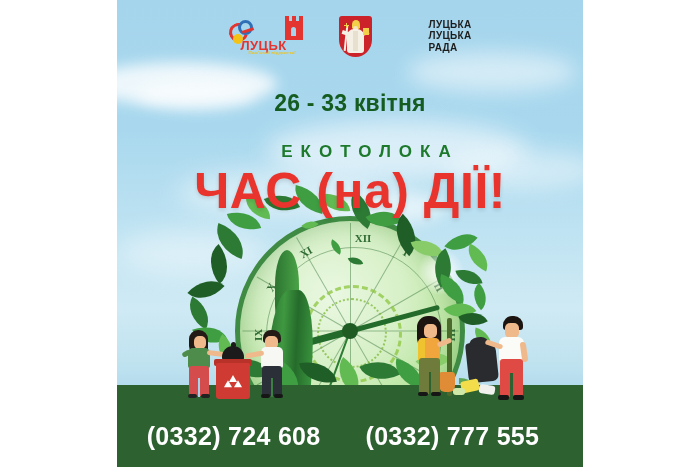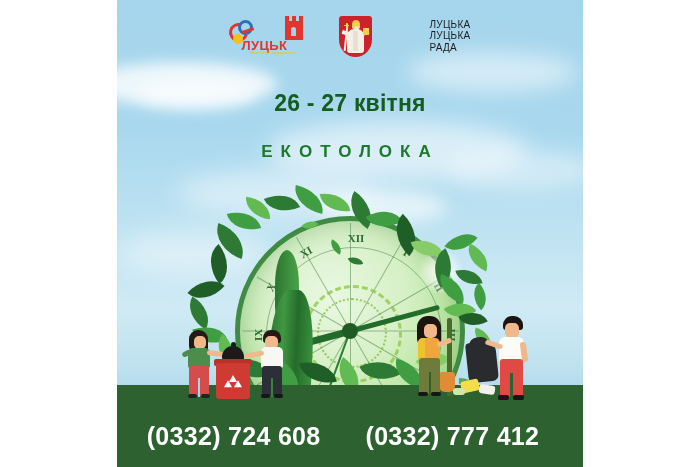--- a/index.html
+++ b/index.html
@@ -54,29 +54,29 @@
   .crest .robe{position:absolute;left:8px;top:13px;width:17px;height:24px;background:#f4f0e6;
                border-radius:7px 7px 3px 3px;}
   .crest .robe-in{position:absolute;left:14px;top:15px;width:5px;height:20px;background:#e7e0cf;}
   .crest .armL{position:absolute;left:3px;top:15px;width:7px;height:4px;background:#f4f0e6;transform:rotate(18deg);}
   .crest .armR{position:absolute;left:23px;top:15px;width:7px;height:4px;background:#f4f0e6;transform:rotate(-18deg);}
   .crest .staff{position:absolute;left:6px;top:9px;width:2px;height:26px;background:#f4f0e6;transform:rotate(6deg);}
   .crest .book{position:absolute;left:24px;top:12px;width:6px;height:7px;background:#f3d04a;}
   .crest .cross{position:absolute;left:5px;top:7px;width:5px;height:5px;}
   .crest .cross:before{content:"";position:absolute;left:2px;top:0;width:1.5px;height:5px;background:#f3d04a;}
   .crest .cross:after{content:"";position:absolute;left:0;top:2px;width:5px;height:1.5px;background:#f3d04a;}
-  .crest-text{font-size:10px;line-height:11.5px;font-weight:normal;color:#1d1d1d;letter-spacing:.3px;margin-left:48px;}
+  .crest-text{font-size:10px;line-height:11.5px;font-weight:bold;color:#1d1d1d;letter-spacing:.3px;margin-left:48px;}
 
   
   .dateline{position:absolute;left:0;top:90px;width:466px;z-index:35;
             display:flex;justify-content:center;align-items:baseline;gap:52px;}
   .date-txt,.time-txt{font-size:23px;font-weight:bold;color:#145c1f;letter-spacing:.2px;}
 
   .eyebrow{position:absolute;left:0;top:142px;width:466px;text-align:center;z-index:35;
-           font-size:17px;font-weight:bold;color:#1d7a2c;letter-spacing:8px;padding-left:0;}
+           font-size:17px;font-weight:bold;color:#1d7a2c;letter-spacing:8px;padding-left:20px;}
 
   .headline{position:absolute;left:0;top:162px;width:466px;text-align:center;z-index:35;
             font-size:50px;font-weight:bold;color:#e8342c;letter-spacing:.5px;
             text-shadow:0 2px 4px rgba(0,0,0,.13);}
 
   
   .ground{position:absolute;left:0;top:385px;width:466px;height:82px;background:#2d6130;z-index:20;}
 
   
   .clockwrap{position:absolute;left:118px;top:216px;width:230px;height:230px;z-index:12;}
@@ -241,44 +241,45 @@
         </div>
         <div class="crest-text">
           <div>ЛУЦЬКА</div>
           <div>ЛУЦЬКА</div>
           <div>РАДА</div>
         </div>
       </div>
     </div>
 
     <div class="dateline">
-      <span class="date-txt">26 - 27 квітня</span>
+      <span class="date-txt">26 - 33 квітня</span>
     </div>
 
     <div class="eyebrow">ЕКОТОЛОКА</div>
+    <div class="headline">ЧАС (на) ДІЇ!</div>
 
     <div class="ground"></div>
 
     <div class="clockwrap">
       <div class="clock-face">
         <div class="ring-in"></div>
         <div class="spoke" style="transform:rotate(0deg)"></div>
         <div class="spoke" style="transform:rotate(30deg)"></div>
         <div class="spoke" style="transform:rotate(60deg)"></div>
         <div class="spoke" style="transform:rotate(90deg)"></div>
         <div class="spoke" style="transform:rotate(120deg)"></div>
         <div class="spoke" style="transform:rotate(150deg)"></div>
         <div class="spoke" style="transform:rotate(180deg)"></div>
         <div class="spoke" style="transform:rotate(210deg)"></div>
         <div class="spoke" style="transform:rotate(240deg)"></div>
         <div class="spoke" style="transform:rotate(270deg)"></div>
         <div class="spoke" style="transform:rotate(300deg)"></div>
         <div class="spoke" style="transform:rotate(330deg)"></div>
 
-        <div class="num" style="left:116px;top:17px;">XII</div>
+        <div class="num" style="left:123px;top:17px;">XII</div>
         <div class="num" style="left:166px;top:31px;transform:translate(-50%,-50%) rotate(30deg);">I</div>
         <div class="num" style="left:199px;top:66px;transform:translate(-50%,-50%) rotate(60deg);">II</div>
         <div class="num" style="left:212px;top:114px;transform:translate(-50%,-50%) rotate(90deg);">III</div>
         <div class="num" style="left:199px;top:162px;transform:translate(-50%,-50%) rotate(120deg);">IIII</div>
         <div class="num" style="left:166px;top:196px;transform:translate(-50%,-50%) rotate(150deg);">V</div>
         <div class="num" style="left:115px;top:210px;transform:translate(-50%,-50%) rotate(180deg);">VI</div>
         <div class="num" style="left:66px;top:196px;transform:translate(-50%,-50%) rotate(210deg);">VII</div>
         <div class="num" style="left:31px;top:162px;transform:translate(-50%,-50%) rotate(240deg);">VIII</div>
         <div class="num" style="left:18px;top:114px;transform:translate(-50%,-50%) rotate(270deg);">IX</div>
         <div class="num" style="left:31px;top:66px;transform:translate(-50%,-50%) rotate(300deg);">X</div>
@@ -405,17 +406,17 @@
       <div class="shoe" style="left:13px;"></div>
         <div class="shoe" style="left:28px;"></div>
     </div>
 
     <div class="litter l1"></div>
     <div class="litter l2"></div>
     <div class="litter l3"></div>
 
     <div class="phones">
       <span class="phone">(0332) 724 608</span>
-      <span class="phone">(0332) 777 412</span>
+      <span class="phone">(0332) 777 555</span>
     </div>
 
   </div>
 </div>
 
 </body></html>

